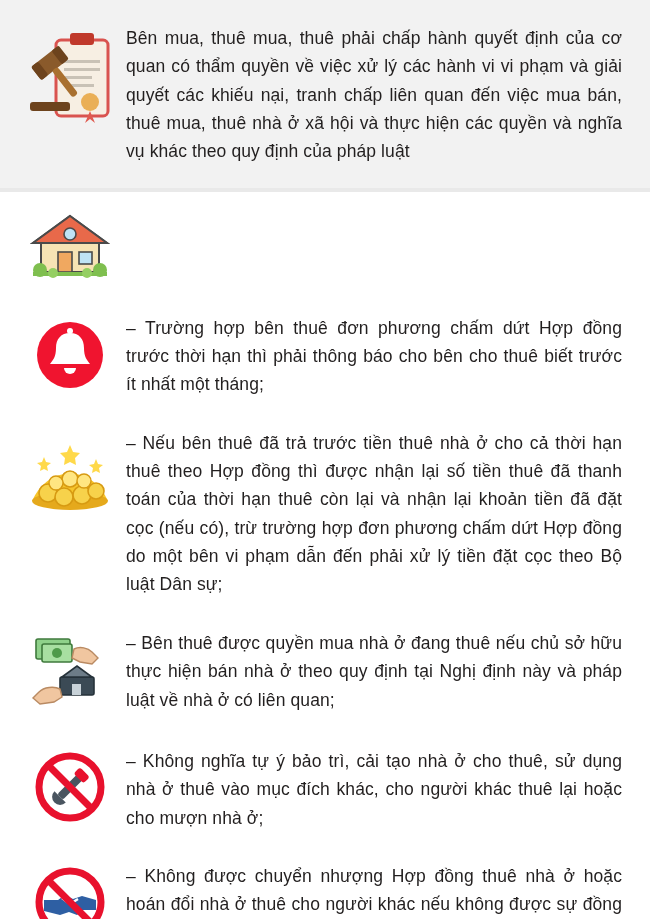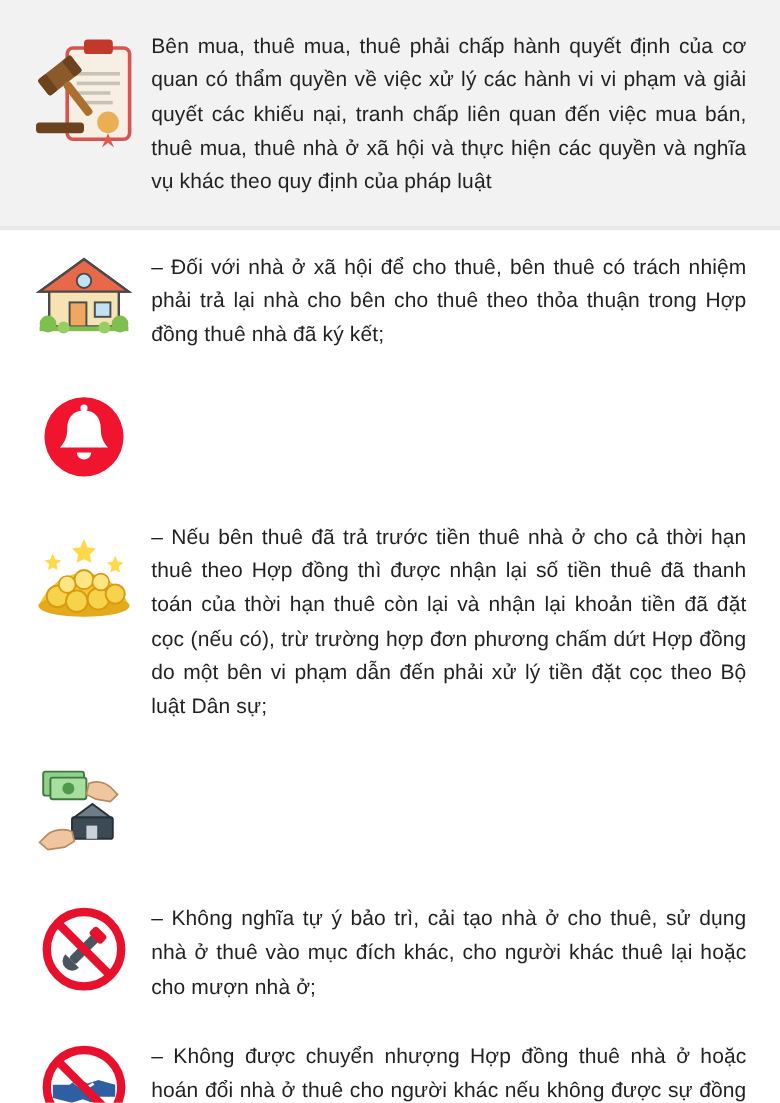--- a/index.html
+++ b/index.html
@@ -101,32 +101,32 @@
         <rect x="31" y="42" width="14" height="20" fill="#f0a860" stroke="#4a4a4a" stroke-width="1.6"></rect>
         <circle cx="43" cy="24" r="6" fill="#bfe3f5" stroke="#4a4a4a" stroke-width="1.6"></circle>
         <rect x="52" y="42" width="13" height="12" fill="#bfe3f5" stroke="#4a4a4a" stroke-width="1.6"></rect>
         <rect x="6" y="62" width="74" height="4" fill="#7fbf4f"></rect>
         <circle cx="13" cy="60" r="7" fill="#7fbf4f"></circle>
         <circle cx="73" cy="60" r="7" fill="#7fbf4f"></circle>
         <circle cx="26" cy="63" r="5" fill="#95cf63"></circle>
         <circle cx="60" cy="63" r="5" fill="#95cf63"></circle>
       </svg>
     </div>
-    <div class="text-cell">– Đối với nhà ở xã hội để cho thuê, bên thuê có trách nhiệm phải trả lại nhà cho bên cho thuê theo thỏa thuận trong Hợp đồng thuê nhà đã ký kết;</div>
   </div>
 
   <div class="section row">
     <div class="icon-cell">
       <svg class="icon-svg" width="78" height="78" viewBox="0 0 78 78">
         <circle cx="39" cy="39" r="33" fill="#f0142f"></circle>
         <path d="M39 17 c-9 0 -14 6 -14 15 c0 9 -3 12 -6 16 h40 c-3 -4 -6 -7 -6 -16 c0 -9 -5 -15 -14 -15 z" fill="#ffffff"></path>
         <rect x="36" y="12" width="6" height="6" rx="3" fill="#ffffff"></rect>
         <path d="M33 52 a6 6 0 0 0 12 0 z" fill="#ffffff"></path>
       </svg>
     </div>
+    <div class="text-cell">– Trường hợp bên thuê đơn phương chấm dứt Hợp đồng trước thời hạn thì phải thông báo cho bên cho thuê biết trước ít nhất một tháng;</div>
   </div>
 
   <div class="section row">
     <div class="icon-cell">
       <svg class="icon-svg" width="92" height="88" viewBox="0 0 92 88">
         <path d="M8 70 Q20 44 46 42 Q72 44 84 70 Z" fill="#f7c52b"></path>
         <ellipse cx="46" cy="70" rx="38" ry="9" fill="#e5a91c"></ellipse>
         <circle cx="24" cy="62" r="9" fill="#f7d24b" stroke="#d79a12" stroke-width="1.6"></circle>
         <circle cx="40" cy="66" r="9" fill="#f7d24b" stroke="#d79a12" stroke-width="1.6"></circle>
         <circle cx="58" cy="64" r="9" fill="#f7d24b" stroke="#d79a12" stroke-width="1.6"></circle>
@@ -151,20 +151,21 @@
         <rect x="16" y="13" width="30" height="18" rx="2" fill="#a8dfa1" stroke="#3f7a3c" stroke-width="1.6"></rect>
         <circle cx="31" cy="22" r="5" fill="#4f9a4a"></circle>
         <path d="M48 18 c6 -3 14 -1 18 3 l6 6 -6 6 -12 -2 -8 -4 z" fill="#f0c6a0" stroke="#b98a62" stroke-width="1.4"></path>
 
         <rect x="34" y="46" width="34" height="18" rx="2" fill="#3b4a55" stroke="#26323a" stroke-width="1.6"></rect>
         <path d="M36 46 L51 35 L66 46 Z" fill="#6d7c88" stroke="#26323a" stroke-width="1.6"></path>
         <rect x="46" y="53" width="9" height="11" fill="#c8d2d8"></rect>
         <path d="M34 58 c-6 -3 -16 -2 -21 3 l-6 6 7 6 14 -2 8 -5 z" fill="#f0c6a0" stroke="#b98a62" stroke-width="1.4"></path>
       </svg>
     </div>
+    <div class="text-cell">– Bên thuê được quyền mua nhà ở đang thuê nếu chủ sở hữu thực hiện bán nhà ở theo quy định tại Nghị định này và pháp luật về nhà ở có liên quan;</div>
   </div>
 
   <div class="section row">
     <div class="icon-cell">
       <svg class="icon-svg" width="76" height="76" viewBox="0 0 76 76">
         <circle cx="38" cy="38" r="31" fill="#ffffff" stroke="#e8112d" stroke-width="7"></circle>
         <g transform="rotate(-45 38 38)">
           <rect x="24" y="34" width="28" height="8" rx="2" fill="#4a5560"></rect>
           <path d="M24 30 a8 8 0 0 0 0 16 z" fill="#4a5560"></path>
           <rect x="50" y="31" width="9" height="14" rx="3" fill="#e8112d"></rect>

